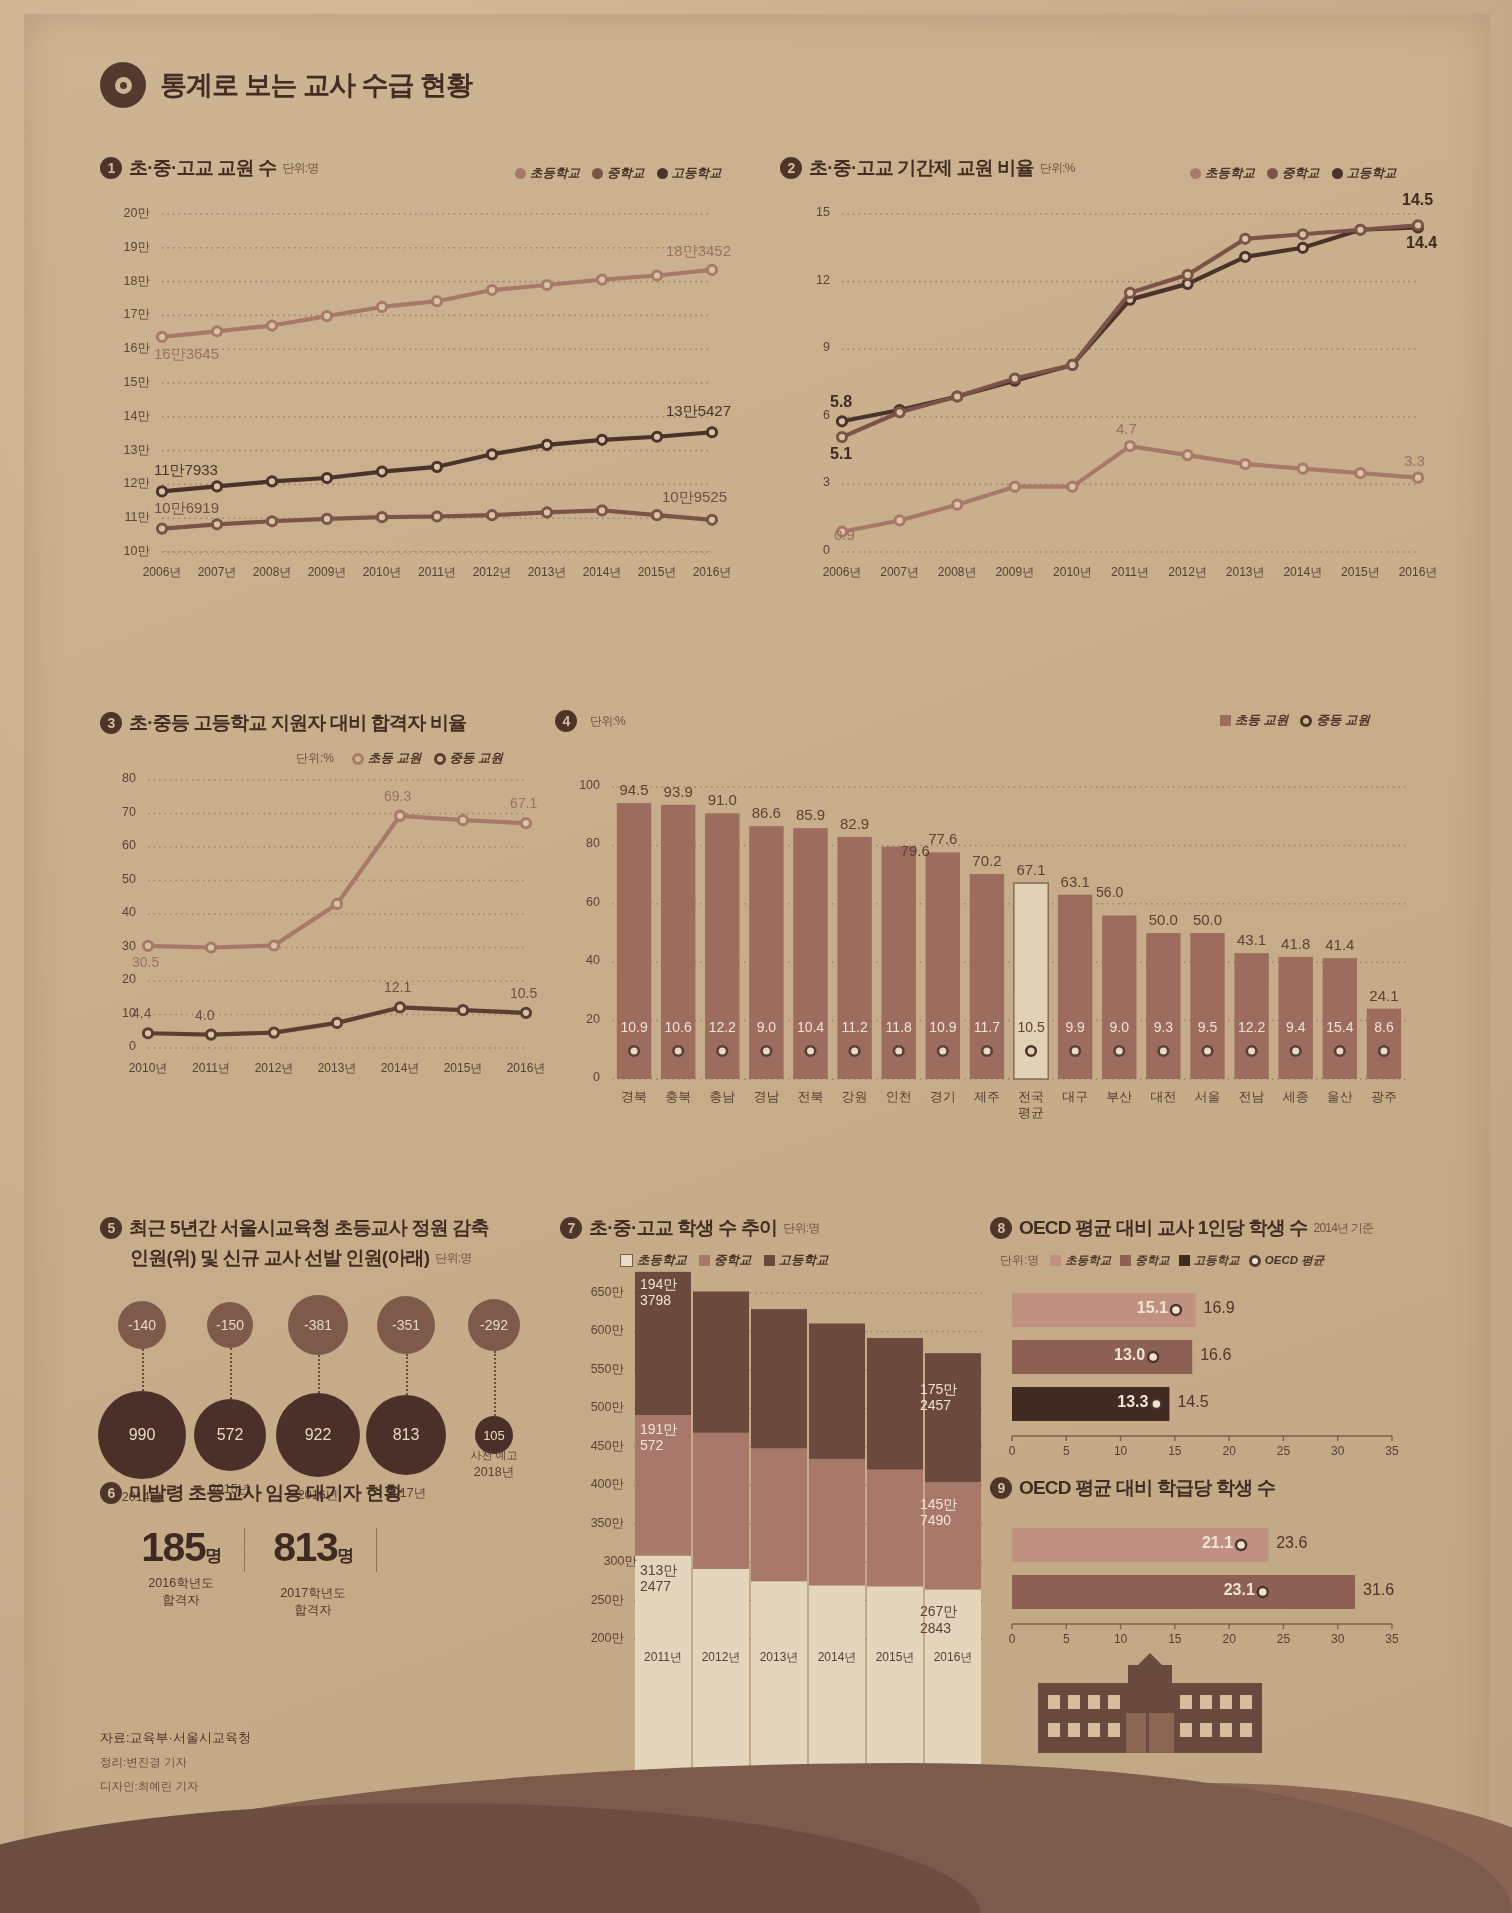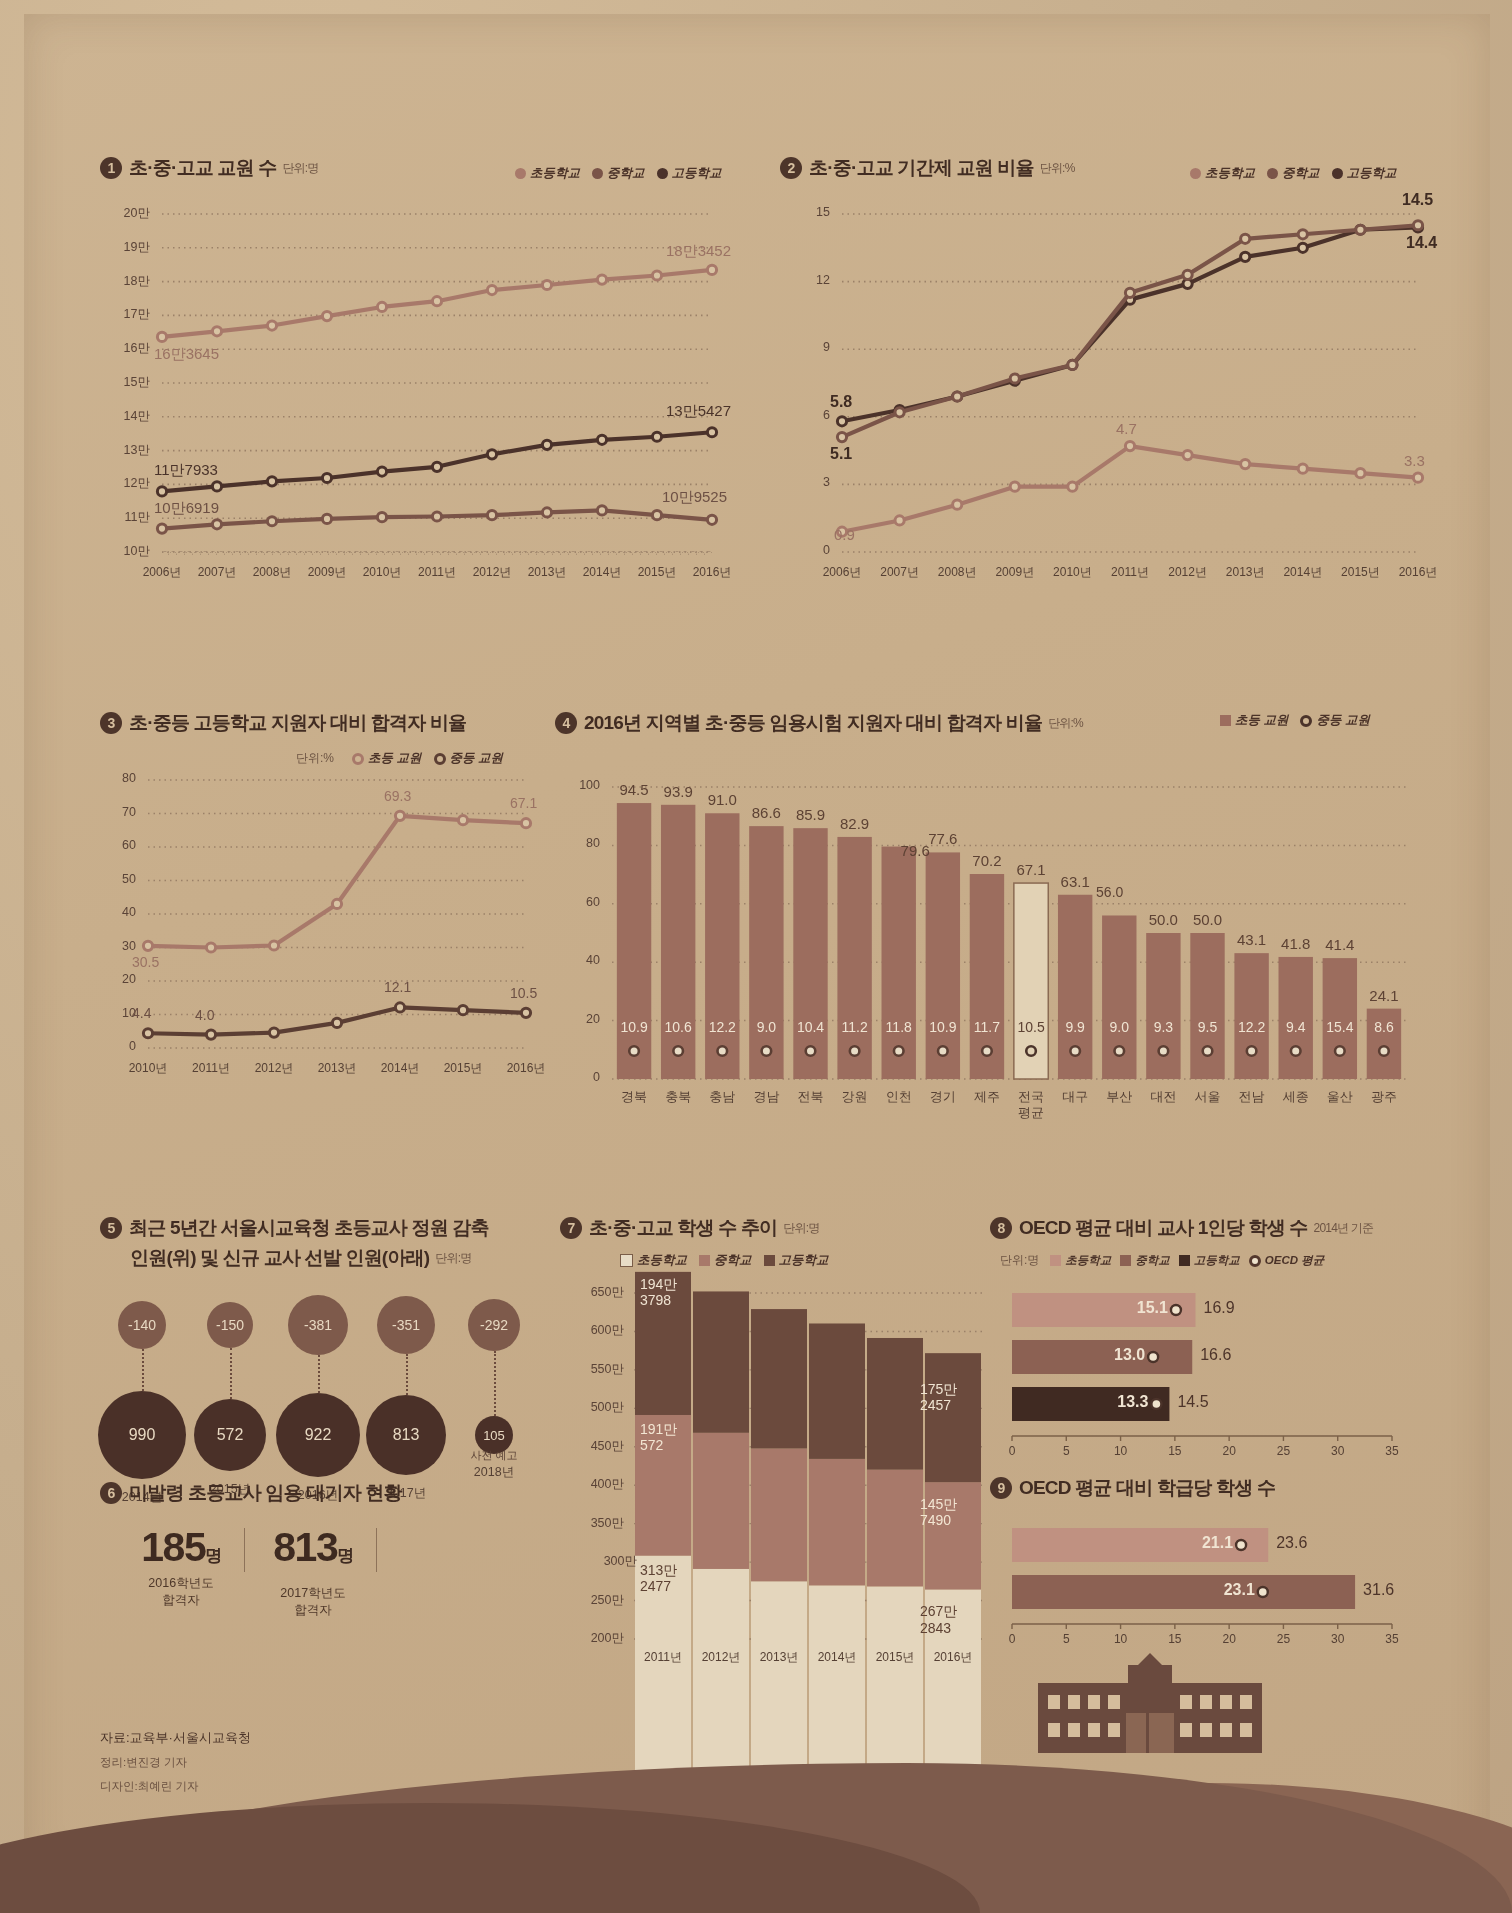--- a/index.html
+++ b/index.html
@@ -77,20 +77,26 @@
 
   
   .bld{position:absolute;}
 </style>
 </head>
 <body>
 
 <div class="page">
 <div class="paper"></div>
 
+<div class="hdr">
+  <div class="hdr-mark">
+        <i></i>
+      </div>
+  <div class="hdr-title">통계로 보는 교사 수급 현황</div>
+</div>
 
 <div class="panel" style="left:100px;top:155px;width:650px;">
   <div class="sec-title">
     <span class="sec-num">1</span>
     <span>초·중·고교 교원 수</span>
     <span class="unit">단위:명</span>
   </div>
 </div>
 <div class="legend" style="position:absolute;left:515px;top:165px;">
   <i>
@@ -346,21 +352,20 @@
       <div class="val" style="left: 410px; top: 25.215px; font-size: 14px; color: rgb(154, 114, 99);">67.1</div>
       <div class="val" style="left: 32px; top: 235.26px; font-size: 14px; color: rgb(109, 80, 68);">4.4</div>
       <div class="val" style="left: 95px; top: 236.6px; font-size: 14px; color: rgb(109, 80, 68);">4.0</div>
       <div class="val" style="left: 284px; top: 209.465px; font-size: 14px; color: rgb(109, 80, 68);">12.1</div>
       <div class="val" style="left: 410px; top: 214.825px; font-size: 14px; color: rgb(109, 80, 68);">10.5</div>
     </div>
 
 <div class="panel" style="left:555px;top:710px;width:760px;">
   <div class="sec-title">
     <span class="sec-num">4</span>
-    <span>2016년 지역별 초·중등 임용시험 지원자 대비 합격자 비율</span>
     <span class="unit">단위:%</span>
   </div>
 </div>
 <div class="legend" style="position:absolute;left:1220px;top:712px;">
   <i>
         <span class="r" style="background:#9c6d5e"></span>
         <span>초등 교원</span>
       </i>
   <i>
         <span class="ring" style="border-color:#4b332a"></span>

